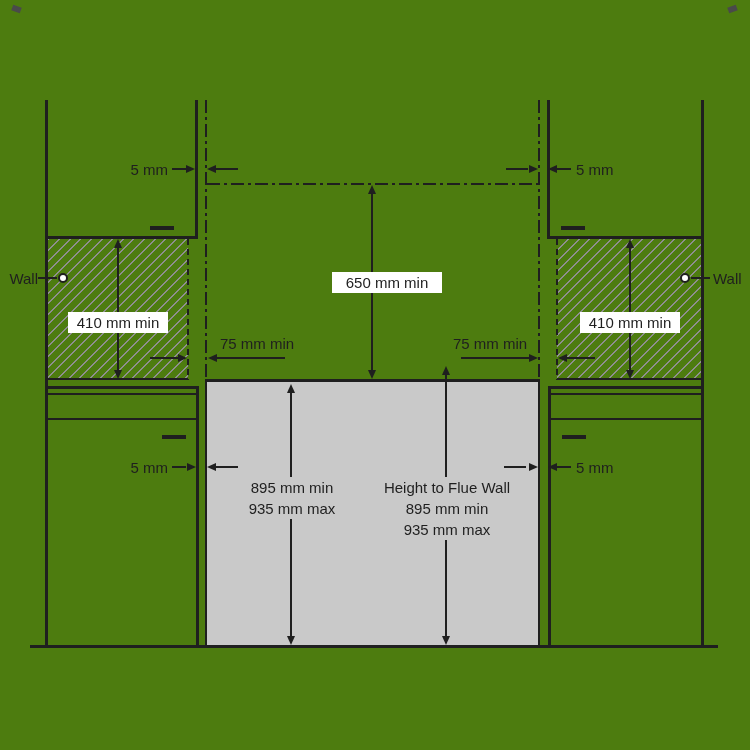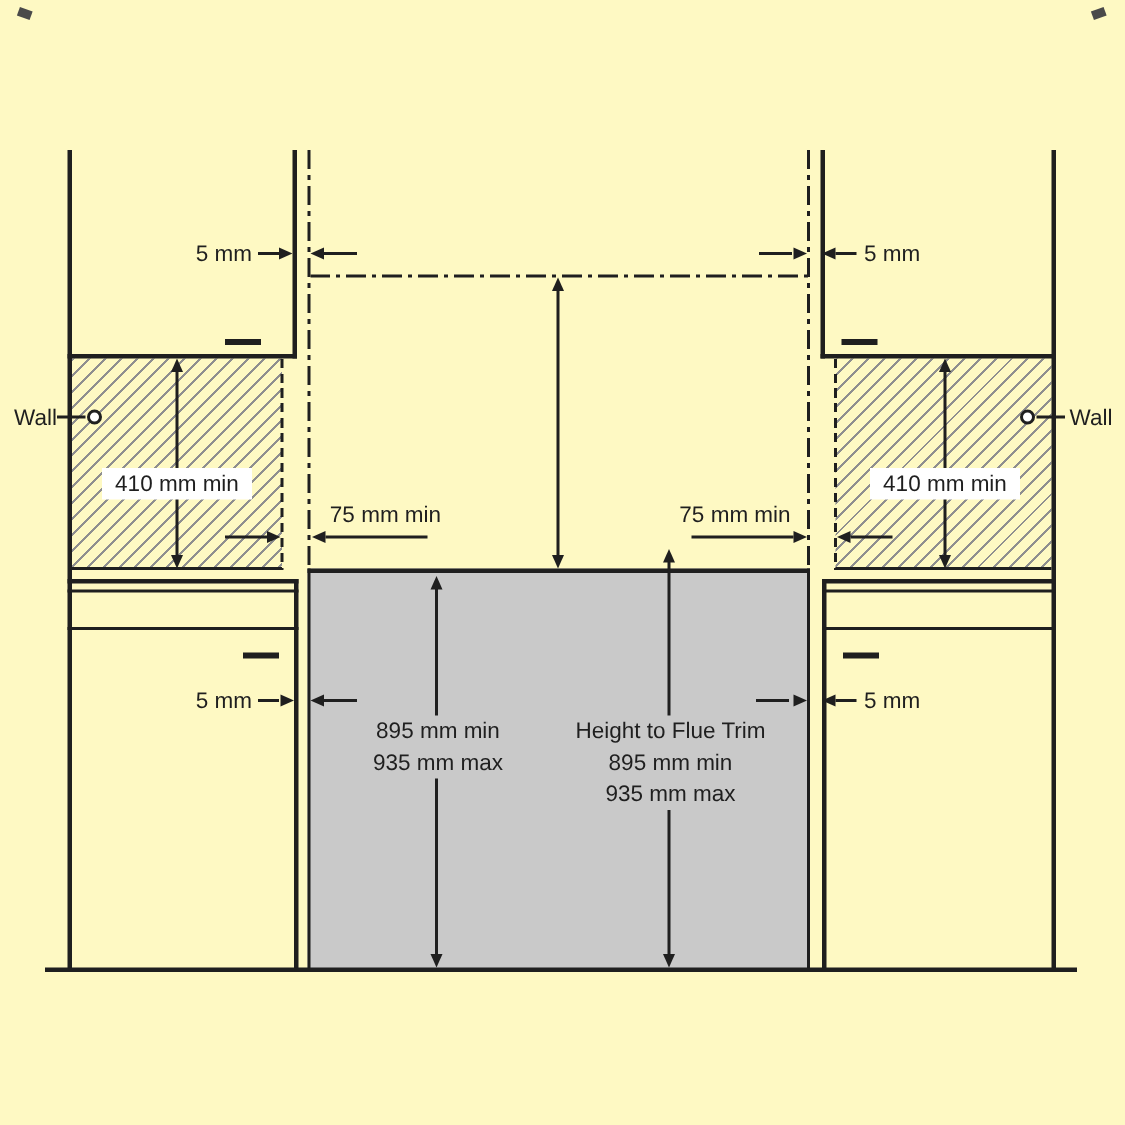--- a/index.html
+++ b/index.html
@@ -1,17 +1,17 @@
 <!DOCTYPE html>
 <html><head>
 <meta charset="utf-8">
 <style>
   :root{ --ln:#1f1f1f; --fill:#c9c9c9; }
   html,body{margin:0;padding:0;background:#fff;}
-  #canvas{position:relative;width:750px;height:750px;background:#fef9c3;overflow:hidden;
+  #canvas{position:relative;width:750px;height:750px;background:#4d7c0f;overflow:hidden;
     font-family:"Liberation Sans","DejaVu Sans",sans-serif;color:var(--ln);}
   .ln{position:absolute;background:var(--ln);}
   .dd-v{position:absolute;width:2px;background:repeating-linear-gradient(to bottom,var(--ln) 0 13px,transparent 13px 17px,var(--ln) 17px 20px,transparent 20px 24px);}
   .dd-h{position:absolute;height:2px;background:repeating-linear-gradient(to right,var(--ln) 0 13px,transparent 13px 17px,var(--ln) 17px 20px,transparent 20px 24px);}
   .dash-v{position:absolute;width:2px;background:repeating-linear-gradient(to bottom,var(--ln) 0 6px,transparent 6px 10px);}
   .hatch{position:absolute;background:repeating-linear-gradient(135deg,#8f8f8f 0 1.4px,transparent 1.4px 7.5px);}
   .arr{position:absolute;width:0;height:0;}
   .arr.r{border-top:4px solid transparent;border-bottom:4px solid transparent;border-left:9px solid var(--ln);}
   .arr.l{border-top:4px solid transparent;border-bottom:4px solid transparent;border-right:9px solid var(--ln);}
   .arr.u{border-left:4px solid transparent;border-right:4px solid transparent;border-bottom:9px solid var(--ln);}
@@ -126,28 +126,29 @@
   <div class="lbl" style="left:713px;top:270px;width:36px;">Wall</div>
 
   <div class="ln" style="left:290px;top:392px;width:2px;height:245px;"></div>
   <div class="arr u" style="left:287px;top:384px;"></div>
   <div class="arr d" style="left:287px;top:636px;"></div>
 
   <div class="ln" style="left:445px;top:374px;width:2px;height:263px;"></div>
   <div class="arr u" style="left:442px;top:366px;"></div>
   <div class="arr d" style="left:442px;top:636px;"></div>
 
+  <div class="lbl ctr bg-w" style="left:332px;top:272px;width:104px;">650 mm min</div>
   <div class="lbl ctr bg-w" style="left:68px;top:312px;width:94px;">410 mm min</div>
   <div class="lbl ctr bg-w" style="left:580px;top:312px;width:94px;">410 mm min</div>
   <div class="lbl ctr" style="left:213px;top:335px;width:88px;">75 mm min</div>
   <div class="lbl ctr" style="left:446px;top:335px;width:88px;">75 mm min</div>
 
   <div class="hblock" style="left:216px;top:477px;width:152px;">
     <div>895 mm min</div>
     <div>935 mm max</div>
   </div>
   <div class="hblock" style="left:371px;top:477px;width:152px;">
-    <div>Height to Flue Trim</div>
+    <div>Height to Flue Wall</div>
     <div>895 mm min</div>
     <div>935 mm max</div>
   </div>
 
 </div>
 
 </body></html>

